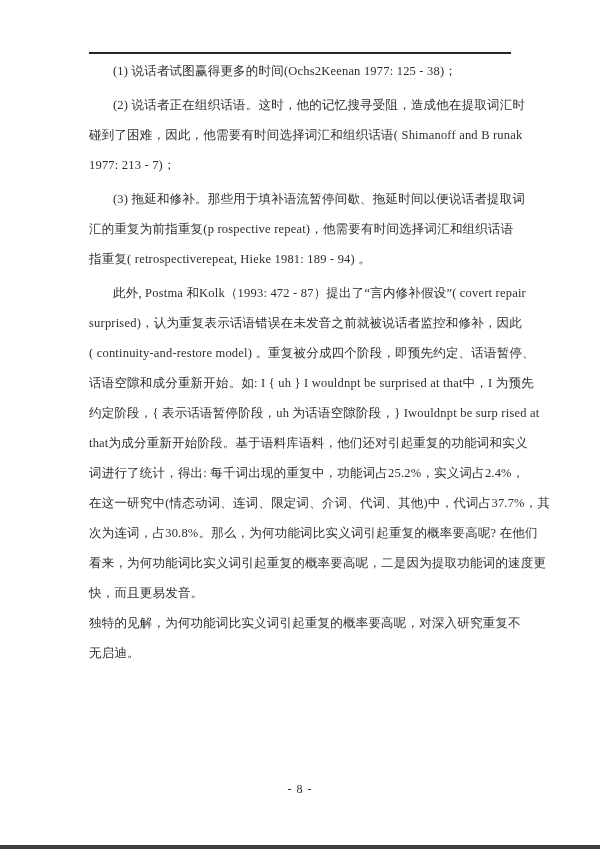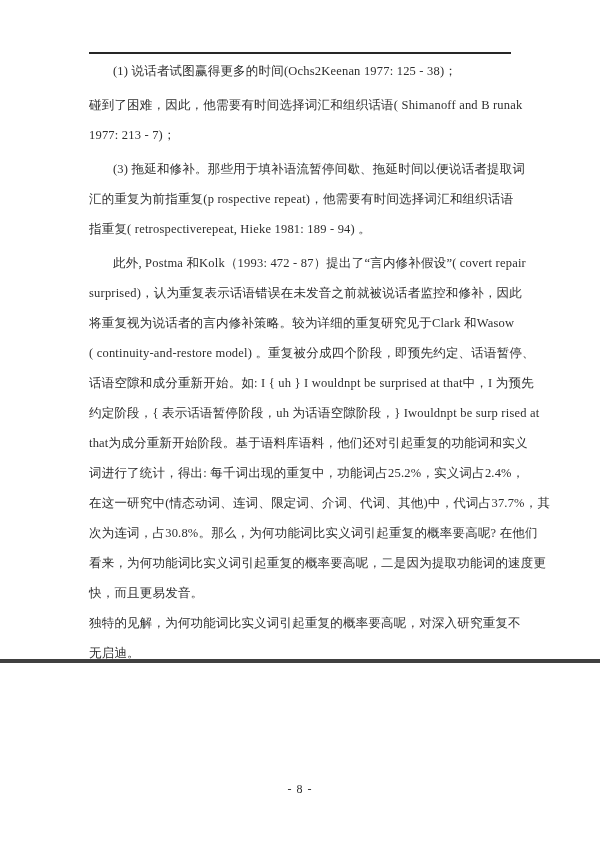--- a/index.html
+++ b/index.html
@@ -17,21 +17,21 @@
     width: 600px;
     height: 849px;
     background: var(--bg-color);
     font-family: "Liberation Serif", "DejaVu Serif", serif;
     color: var(--text-color);
     overflow: hidden;
   }
   .page {
     position: relative;
     width: 600px;
-    height: 663px;
+    height: 849px;
     background: var(--bg-color);
   }
   .header-rule {
     position: absolute;
     left: 89px;
     top: 52px;
     width: 422px;
     height: 2px;
     background: var(--rule-color);
   }
@@ -72,28 +72,28 @@
     background: var(--edge-color);
   }
 </style>
 </head>
 <body>
 
 <div class="page">
   <div class="header-rule"></div>
   <div class="body-text" id="bodyText">
       <div class="line indent para-gap">(1) 说话者试图赢得更多的时间(Ochs2Keenan 1977: 125 - 38)；</div>
+      <div class="line indent">(2) 说话者正在组织话语。这时，他的记忆搜寻受阻，造成他在提取词汇时</div>
       <div class="line">碰到了困难，因此，他需要有时间选择词汇和组织话语( Shimanoff and B runak</div>
       <div class="line para-gap">1977: 213 - 7)；</div>
       <div class="line indent">(3) 拖延和修补。那些用于填补语流暂停间歇、拖延时间以便说话者提取词</div>
       <div class="line">汇的重复为前指重复(p rospective repeat)，他需要有时间选择词汇和组织话语</div>
       <div class="line para-gap">指重复( retrospectiverepeat, Hieke 1981: 189 - 94) 。</div>
       <div class="line indent">此外, Postma 和Kolk（1993: 472 - 87）提出了“言内修补假设”( covert repair</div>
       <div class="line">surprised)，认为重复表示话语错误在未发音之前就被说话者监控和修补，因此</div>
-      <div class="line">将重复视为说话者的言内修补策略。较为详细的重复研究见于Clark 和Wasow</div>
       <div class="line">( continuity-and-restore model) 。重复被分成四个阶段，即预先约定、话语暂停、</div>
       <div class="line">话语空隙和成分重新开始。如: I { uh } I wouldnpt be surprised at that中，I 为预先</div>
       <div class="line">约定阶段，{ 表示话语暂停阶段，uh 为话语空隙阶段，} Iwouldnpt be surp rised at</div>
       <div class="line">that为成分重新开始阶段。基于语料库语料，他们还对引起重复的功能词和实义</div>
       <div class="line">词进行了统计，得出: 每千词出现的重复中，功能词占25.2%，实义词占2.4%，</div>
       <div class="line">在这一研究中(情态动词、连词、限定词、介词、代词、其他)中，代词占37.7%，其</div>
       <div class="line">次为连词，占30.8%。那么，为何功能词比实义词引起重复的概率要高呢? 在他们</div>
       <div class="line">看来，为何功能词比实义词引起重复的概率要高呢，二是因为提取功能词的速度更</div>
       <div class="line">快，而且更易发音。</div>
       <div class="line">独特的见解，为何功能词比实义词引起重复的概率要高呢，对深入研究重复不</div>

